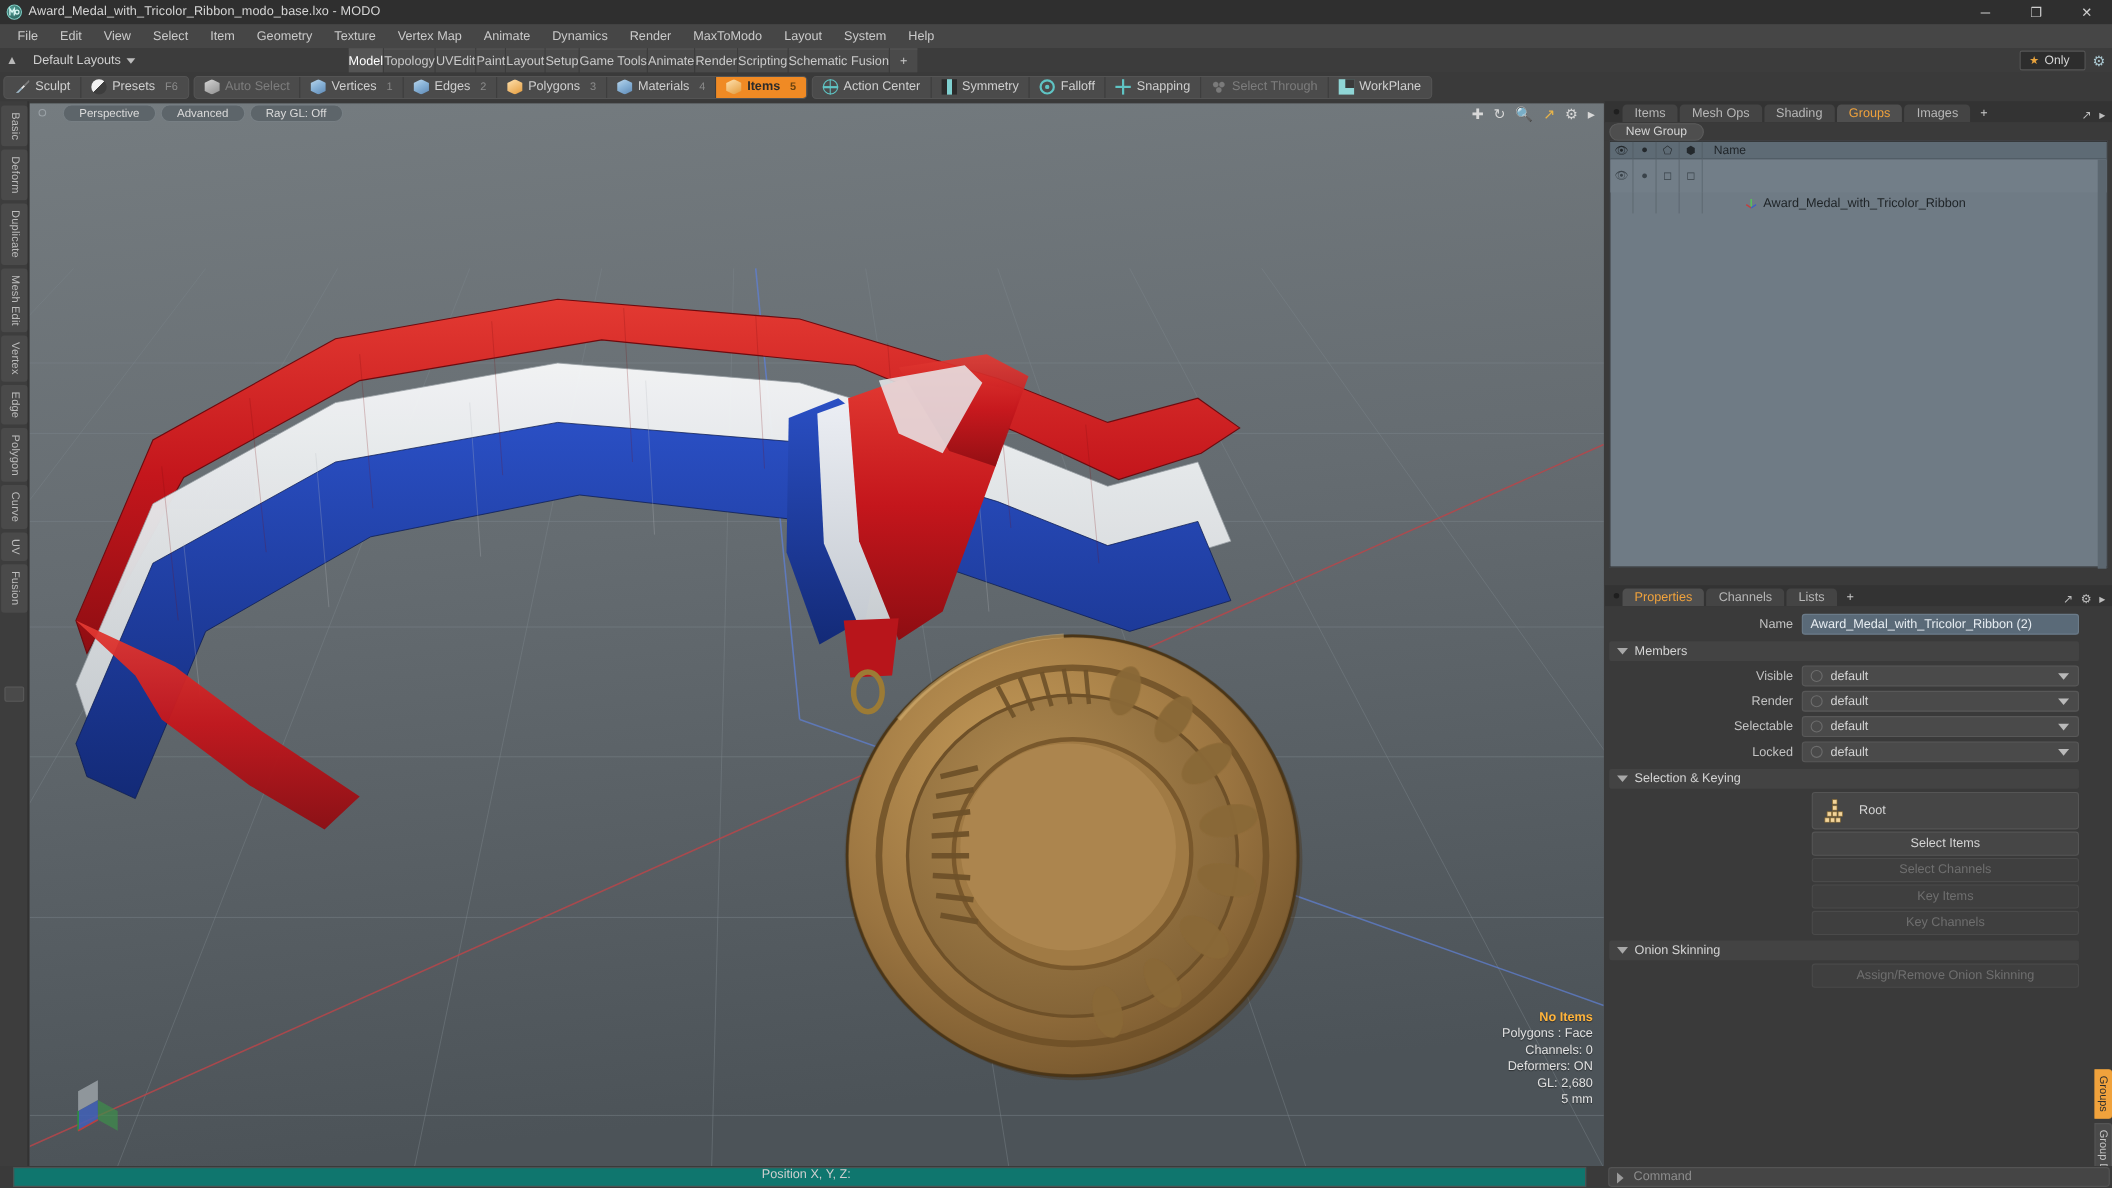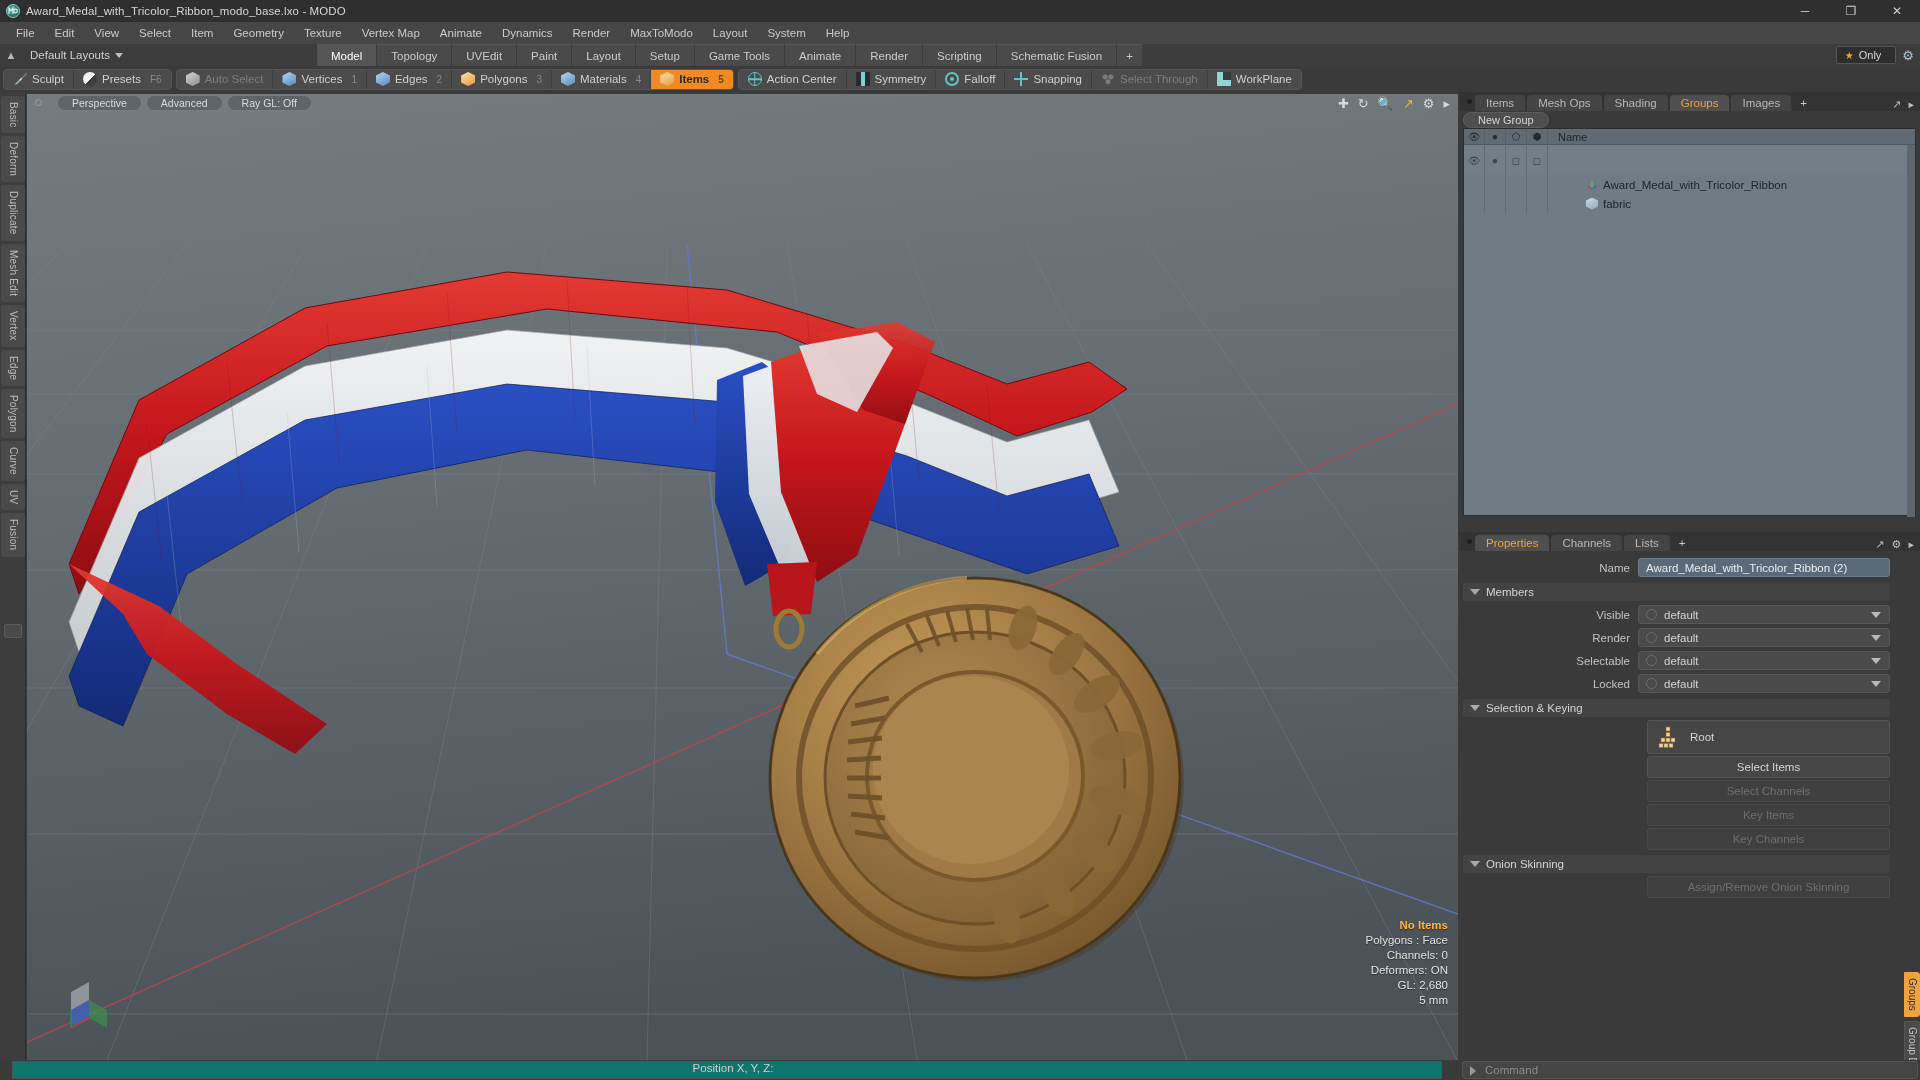--- a/index.html
+++ b/index.html
@@ -27,21 +27,21 @@
   
   #layoutrow { position:absolute; left:0; top:44px; width:1920px; height:22px;
     background:#3c3c3c; display:flex; align-items:center; }
   #home-icon { width:22px; height:22px; display:flex; align-items:center; justify-content:center;
     color:#b8b8b8; font-size:11px; }
   #default-layouts { font-size:11.5px; color:#cfcfcf; padding:0 8px; display:flex;
     align-items:center; gap:5px; }
   .caret-down { width:0;height:0;border-left:4px solid transparent;border-right:4px solid transparent;
     border-top:5px solid #bdbdbd; }
   #layout-tabs { display:flex; align-items:flex-end; height:22px; margin-left:186px; }
-  .ltab { font-size:11.5px; color:#cacaca; height:22px; line-height:22px; padding:0 14px;
+  .ltab { font-size:11.5px; color:#cacaca; height:22px; line-height:22px; padding:0 0;
     background:#4a4a4a; margin-right:1px; border-top:1px solid #575757; }
   .ltab.active { background:#555555; color:#ffffff; }
   .ltab.plus { padding:0 9px; }
   #layout-right { margin-left:auto; display:flex; align-items:center; gap:6px; padding-right:6px; }
   #only-btn { background:#2d2d2d; border:1px solid #555; border-radius:2px; font-size:11px;
     color:#d7d7d7; padding:2px 14px 2px 8px; display:flex; align-items:center; gap:5px; }
   .star { color:#e8a33d; font-size:10px; }
   #gear-top { color:#a9c6cf; font-size:13px; }
 
   
@@ -573,30 +573,20 @@
       <span class="tbody" style="padding-left:38px;">
         <svg class="loc-ic" viewBox="0 0 12 12">
           <line x1="6" y1="10" x2="6" y2="2" stroke="#5abf5a" stroke-width="1.4"></line>
           <line x1="6" y1="10" x2="1.5" y2="7" stroke="#c04040" stroke-width="1.4"></line>
           <line x1="6" y1="10" x2="10.5" y2="7" stroke="#4060c0" stroke-width="1.4"></line>
         </svg>
         <span>Award_Medal_with_Tricolor_Ribbon</span>
       </span>
     </div>
 
-    <div class="trow">
-      <span class="tcell"></span>
-      <span class="tcell"></span>
-      <span class="tcell"></span>
-      <span class="tcell"></span>
-      <span class="tbody" style="padding-left:38px;">
-        <span class="mesh-ic"></span>
-        <span>fabric</span>
-      </span>
-    </div>
 
 
     <div id="tree-scroll"></div>
   </div>
 
   <div id="prop">
     <div class="panel-tabs" id="pp-tabs">
       <span class="pdot">
           <i></i>
         </span>

